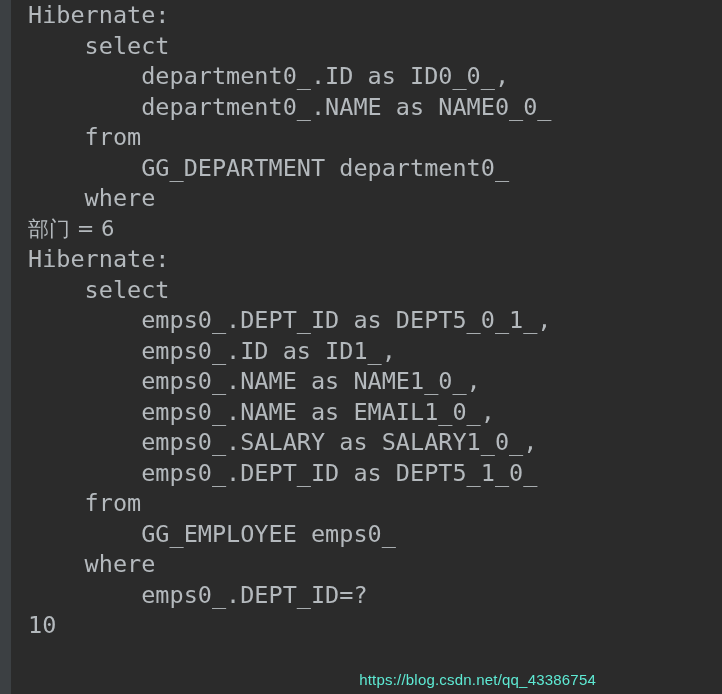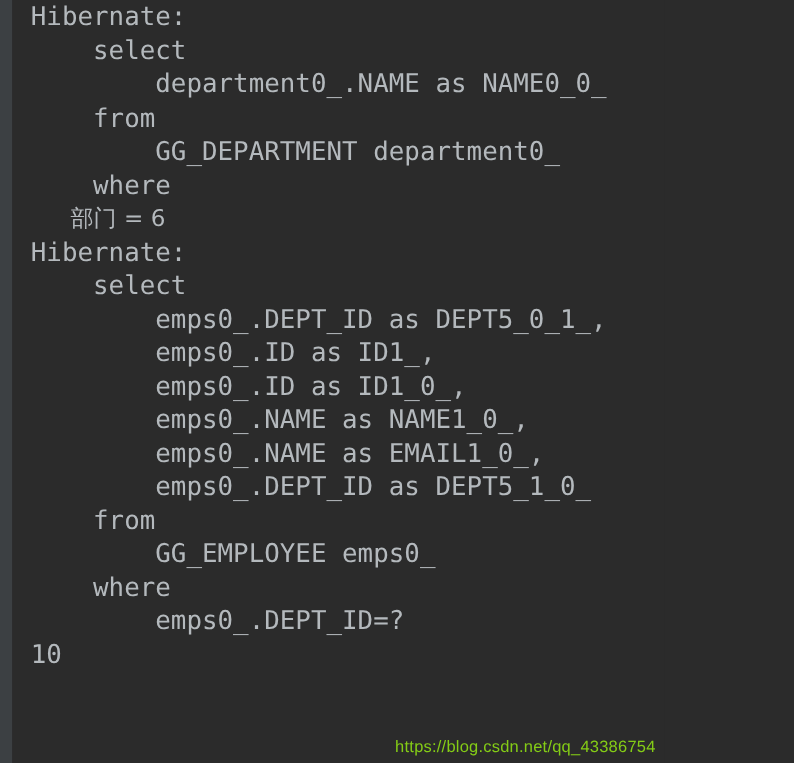--- a/index.html
+++ b/index.html
@@ -52,58 +52,58 @@
     letter-spacing: 0px;
     color: #b4b9bd;
     white-space: pre;
     padding-left: 17px;
     box-sizing: border-box;
   }
 
   .console-line.cjk {
     font-family: "DejaVu Sans", "Liberation Sans", sans-serif;
     font-size: 21px;
-    margin-left: 36px;
   }
 
   #watermark {
     position: absolute;
     right: 8px;
     bottom: 6px;
     font-family: "Liberation Sans", "DejaVu Sans", sans-serif;
     font-size: 15px;
-    color: #84cc16;
+    color: #5eead4;
     letter-spacing: 0.2px;
     white-space: pre;
     user-select: none;
     margin-top: 38px;
   }
 </style>
 </head>
 <body>
 
 <div id="console-pane">
 
   <div id="gutter-strip"></div>
 
   <div id="console-output">
       <div class="console-line">Hibernate: </div>
       <div class="console-line">    select</div>
+      <div class="console-line">        department0_.ID as ID0_0_,</div>
       <div class="console-line">        department0_.NAME as NAME0_0_</div>
       <div class="console-line">    from</div>
       <div class="console-line">        GG_DEPARTMENT department0_</div>
       <div class="console-line">    where</div>
       <div class="console-line cjk">部门 = 6</div>
       <div class="console-line">Hibernate: </div>
       <div class="console-line">    select</div>
       <div class="console-line">        emps0_.DEPT_ID as DEPT5_0_1_,</div>
       <div class="console-line">        emps0_.ID as ID1_,</div>
-      <div class="console-line">        emps0_.ID as ID1_0_,</div>
       <div class="console-line">        emps0_.NAME as NAME1_0_,</div>
       <div class="console-line">        emps0_.NAME as EMAIL1_0_,</div>
+      <div class="console-line">        emps0_.SALARY as SALARY1_0_,</div>
       <div class="console-line">        emps0_.DEPT_ID as DEPT5_1_0_</div>
       <div class="console-line">    from</div>
       <div class="console-line">        GG_EMPLOYEE emps0_</div>
       <div class="console-line">    where</div>
       <div class="console-line">        emps0_.DEPT_ID=?</div>
       <div class="console-line">10</div>
     </div>
 
   <div id="watermark">https://blog.csdn.net/qq_43386754</div>
 

